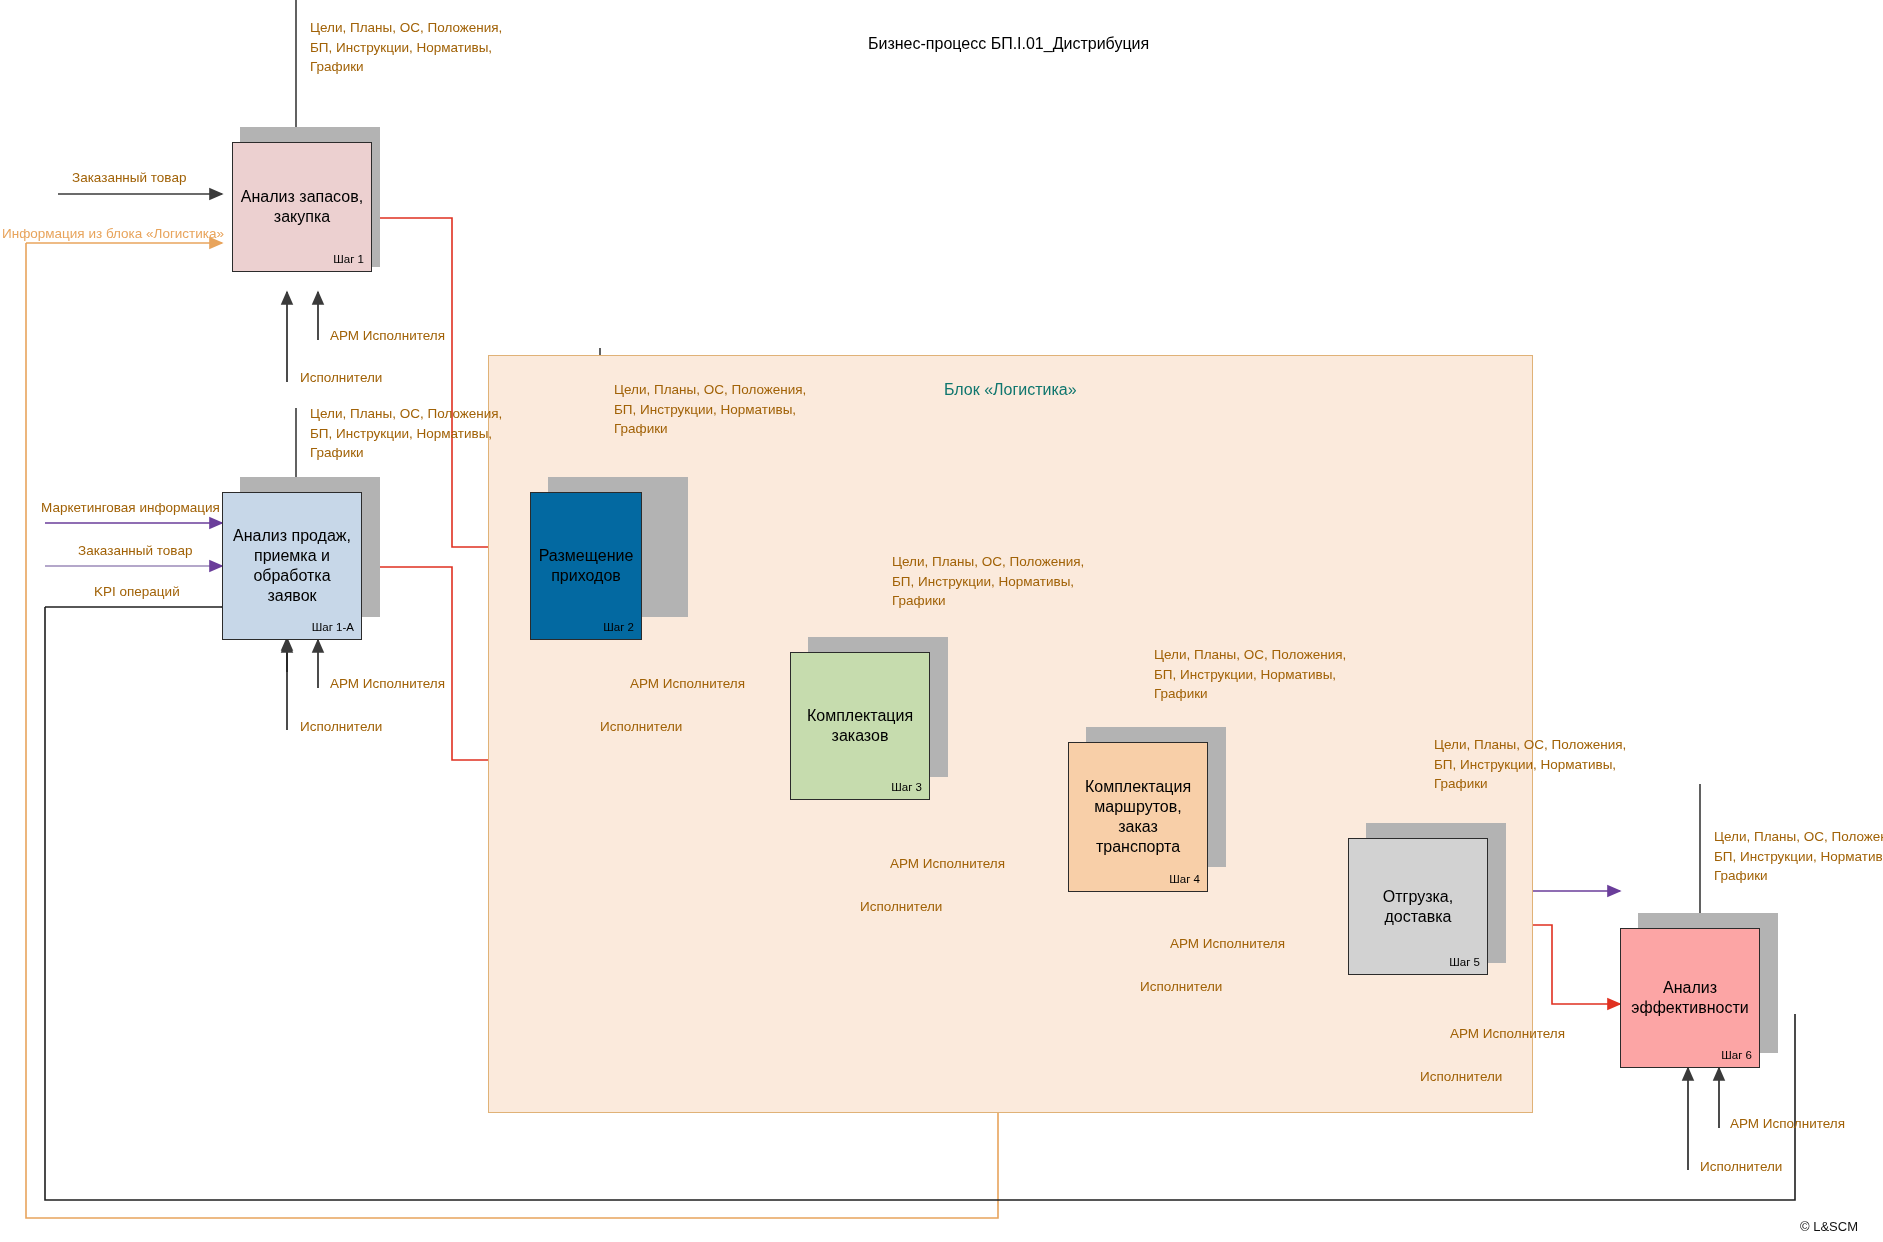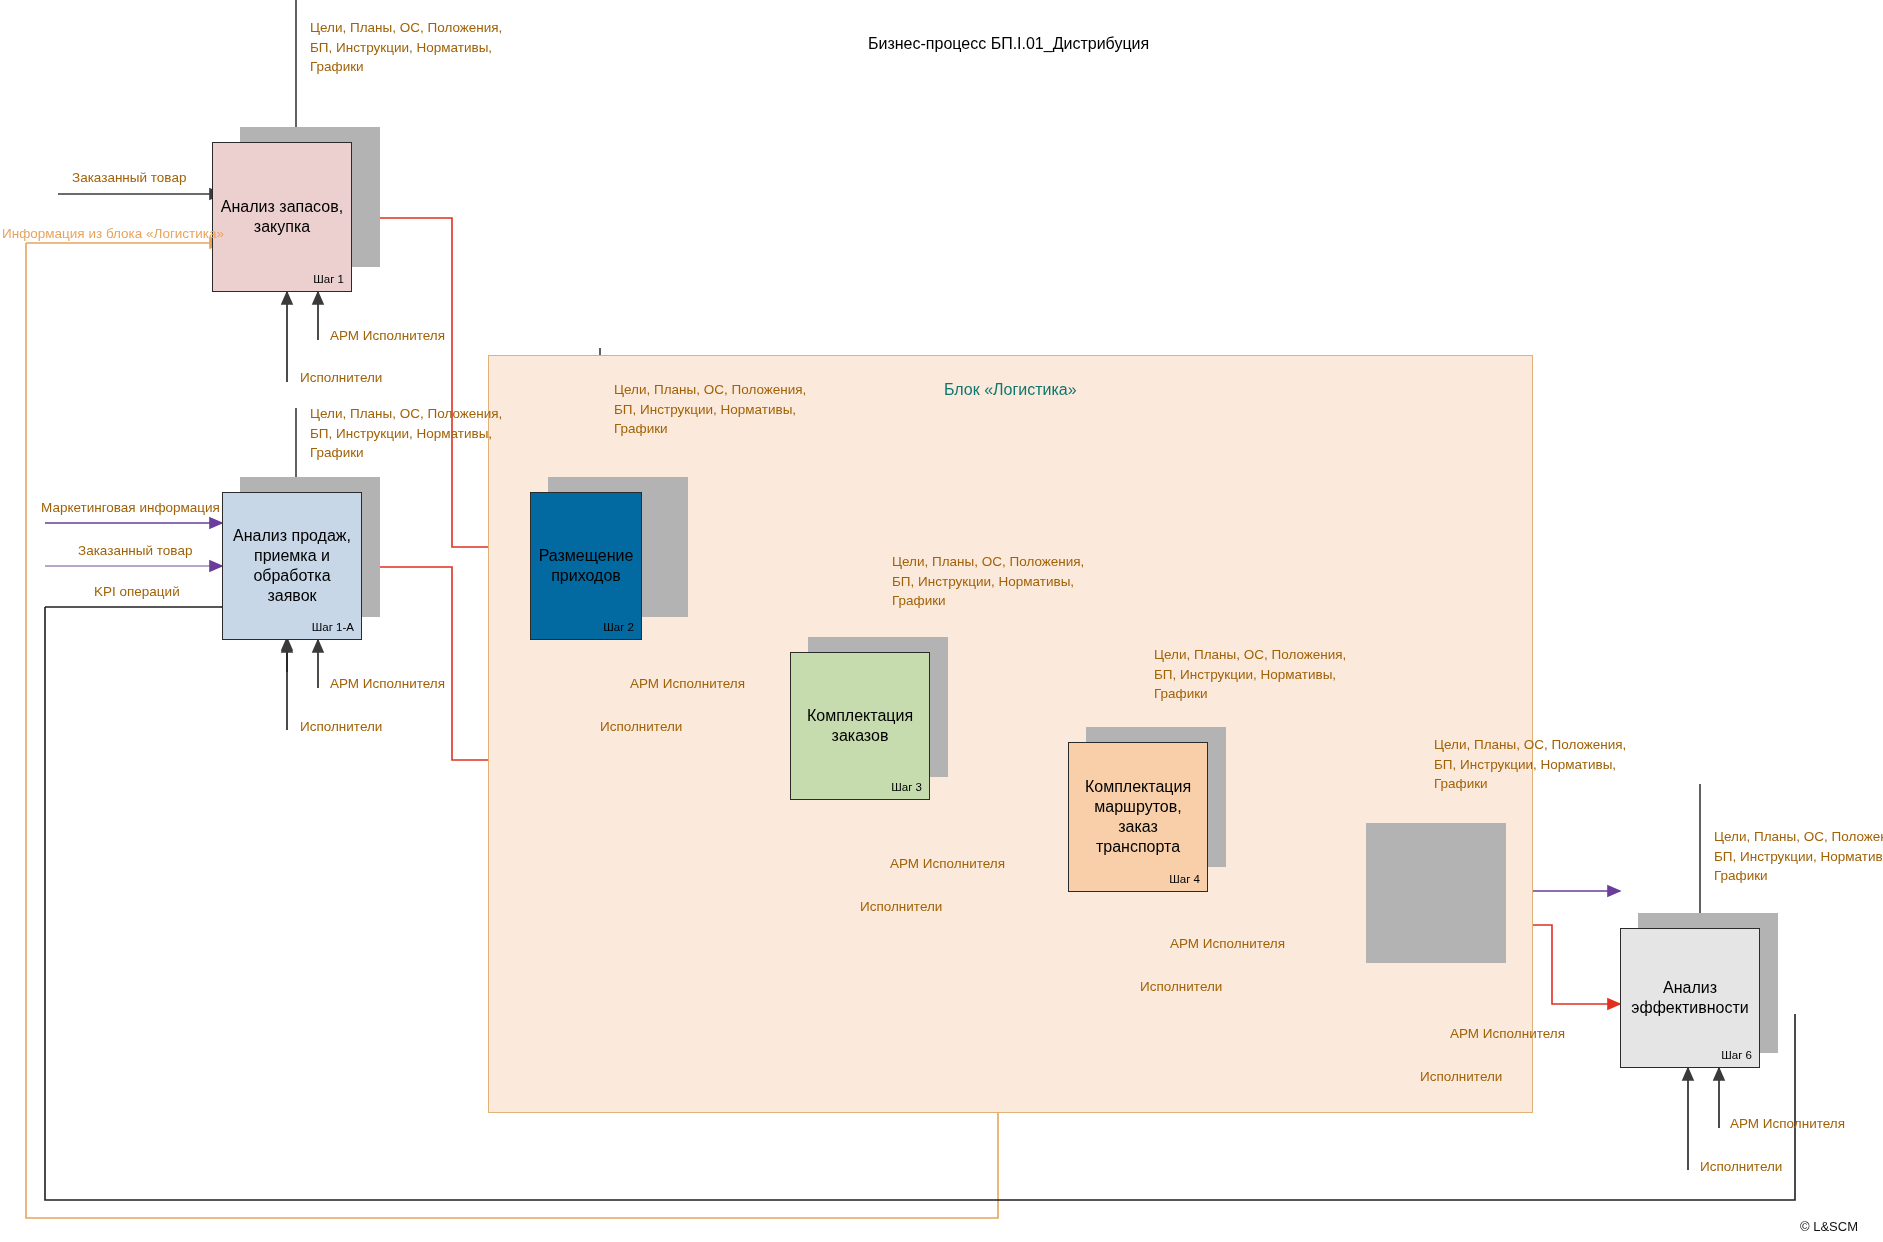--- a/index.html
+++ b/index.html
@@ -97,21 +97,21 @@
       <path d="M1719,1128 L1719,1068" stroke="#1f1f1f" marker-end="url(#ar-dark)"></path>
     </g>
   </svg>
 
   <div class="title" style="left:868px;top:35px;">Бизнес-процесс БП.I.01_Дистрибуция</div>
 
   <div class="blockwrap" style="left:488px;top:355px;width:1043px;height:756px;"></div>
   <div class="blocklab" style="left:944px;top:381px;">Блок «Логистика»</div>
 
   <div class="shadow" style="left:240px;top:127px;width:140px;height:140px;"></div>
-  <div class="node" id="n1" style="left:212px;top:142px;width:140px;height:150px;background:#ecd0d0;">
+  <div class="node" id="n1" style="left:232px;top:142px;width:140px;height:130px;background:#ecd0d0;">
     <div>
       <div>Анализ запасов,</div>
       <div>закупка</div>
     </div>
     <span class="steplab">Шаг 1</span>
   </div>
 
   <div class="shadow" style="left:240px;top:477px;width:140px;height:140px;"></div>
   <div class="node" id="n1a" style="left:222px;top:492px;width:140px;height:148px;background:#c7d7e8;">
     <div>
@@ -146,23 +146,30 @@
     <div>
       <div>Комплектация</div>
       <div>маршрутов,</div>
       <div>заказ</div>
       <div>транспорта</div>
     </div>
     <span class="steplab">Шаг 4</span>
   </div>
 
   <div class="shadow" style="left:1366px;top:823px;width:140px;height:140px;"></div>
+  <div class="node" id="n5" style="left:1348px;top:838px;width:140px;height:137px;background:#d2d2d2;">
+    <div>
+      <div>Отгрузка,</div>
+      <div>доставка</div>
+    </div>
+    <span class="steplab">Шаг 5</span>
+  </div>
 
   <div class="shadow" style="left:1638px;top:913px;width:140px;height:140px;"></div>
-  <div class="node" id="n6" style="left:1620px;top:928px;width:140px;height:140px;background:#e5e5e5;">
+  <div class="node" id="n6" style="left:1620px;top:928px;width:140px;height:140px;background:#fca5a5;">
     <div>
       <div>Анализ</div>
       <div>эффективности</div>
     </div>
     <span class="steplab">Шаг 6</span>
   </div>
 
   <div class="lbl" style="left:310px;top:18px;">
     <div>Цели, Планы, ОС, Положения,</div>
     <div>БП, Инструкции, Нормативы,</div>

